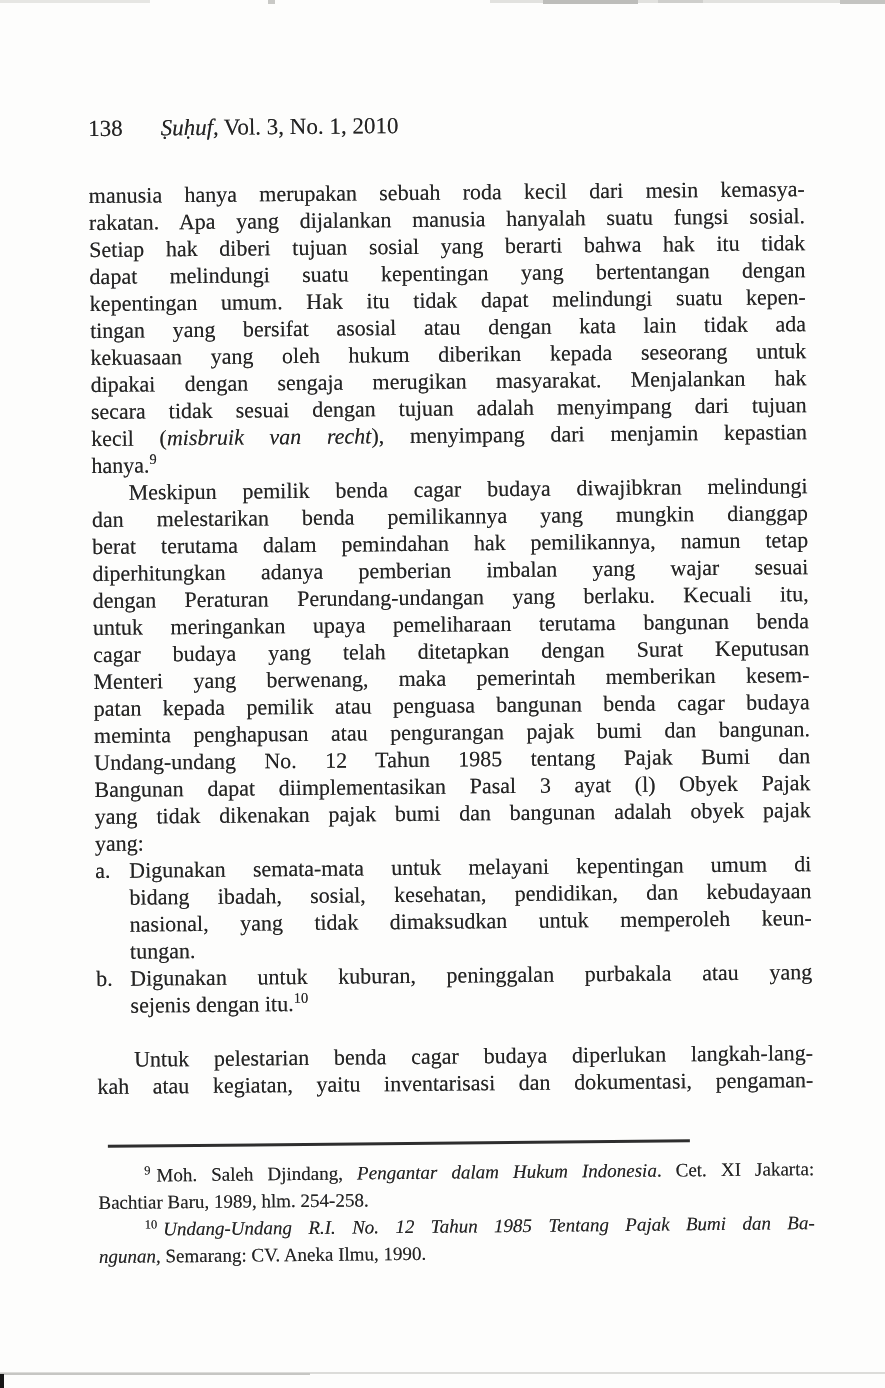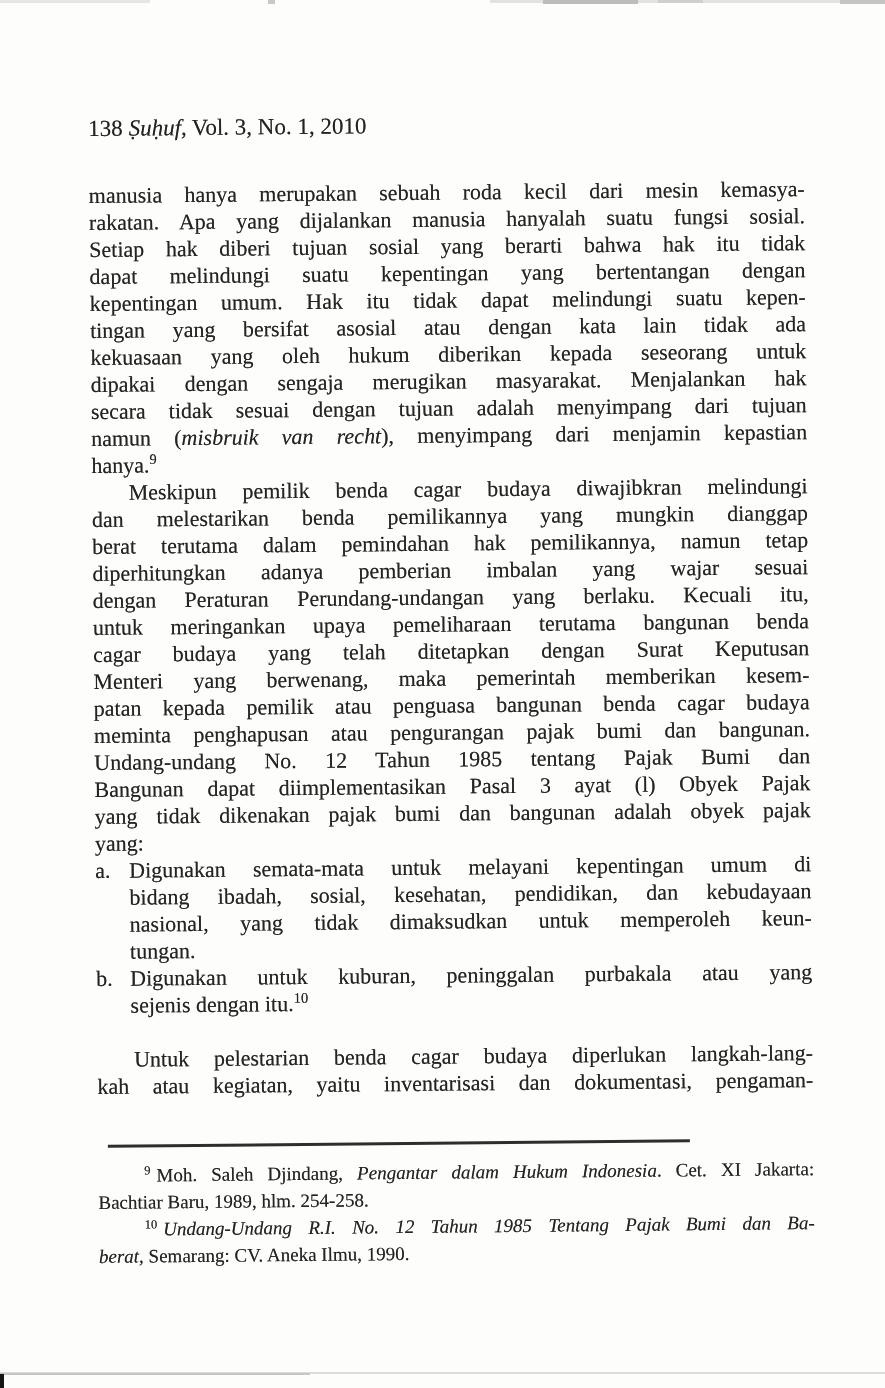--- a/index.html
+++ b/index.html
@@ -11,22 +11,22 @@
     font-family:"Liberation Serif","DejaVu Serif",serif;
     color:#242424;
   }
   .content{
     position:absolute;left:88px;top:116px;width:716px;
     transform:rotate(-0.55deg);
     transform-origin:0 0;
     text-shadow:0 0 0.5px rgba(20,20,20,0.55);
   }
   .header{font-size:23px;margin-bottom:40px;white-space:nowrap;}
-  .pgnum{margin-right:6px;}
-  .journal{font-style:italic;}
+  .pgnum{margin-right:29px;}
+  .journal{font-style:italic;margin-left:9px;}
   .issue{margin-left:5px;}
   .bodytext{font-size:22px;line-height:27px;}
   .jl{text-align:justify;text-align-last:justify;}
   .ll{text-align:left;}
   .ind{text-indent:37px;}
   .li{position:relative;}
   .limark{position:absolute;left:0;top:0;}
   .litext{margin-left:34px;}
   .sup{font-size:0.66em;vertical-align:super;line-height:0;}
   .para3{margin-top:27px;}
@@ -72,21 +72,21 @@
       <div>
         <div class="jl">manusia hanya merupakan sebuah roda kecil dari mesin kemasya-</div>
         <div class="jl">rakatan. Apa yang dijalankan manusia hanyalah suatu fungsi sosial.</div>
         <div class="jl">Setiap hak diberi tujuan sosial yang berarti bahwa hak itu tidak</div>
         <div class="jl">dapat melindungi suatu kepentingan yang bertentangan dengan</div>
         <div class="jl">kepentingan umum. Hak itu tidak dapat melindungi suatu kepen-</div>
         <div class="jl">tingan yang bersifat asosial atau dengan kata lain tidak ada</div>
         <div class="jl">kekuasaan yang oleh hukum diberikan kepada seseorang untuk</div>
         <div class="jl">dipakai dengan sengaja merugikan masyarakat. Menjalankan hak</div>
         <div class="jl">secara tidak sesuai dengan tujuan adalah menyimpang dari tujuan</div>
-        <div class="jl"><span>namun (</span><i>misbruik van recht</i><span>), menyimpang dari menjamin kepastian</span></div>
+        <div class="jl"><span>kecil (</span><i>misbruik van recht</i><span>), menyimpang dari menjamin kepastian</span></div>
         <div class="ll"><span>hanya.</span><span class="sup">9</span></div>
       </div>
 
       <div>
         <div class="jl ind">Meskipun pemilik benda cagar budaya diwajibkran melindungi</div>
         <div class="jl">dan melestarikan benda pemilikannya yang mungkin dianggap</div>
         <div class="jl">berat terutama dalam pemindahan hak pemilikannya, namun tetap</div>
         <div class="jl">diperhitungkan adanya pemberian imbalan yang wajar sesuai</div>
         <div class="jl">dengan Peraturan Perundang-undangan yang berlaku. Kecuali itu,</div>
         <div class="jl">untuk meringankan upaya pemeliharaan terutama bangunan benda</div>
@@ -127,18 +127,18 @@
 
     <div class="fnrule"></div>
 
     <div class="footnotes">
       <div>
         <div class="jl fnind"><span class="sup">9</span><span>Moh. Saleh Djindang, </span><i>Pengantar dalam Hukum Indonesia</i><span>. Cet. XI Jakarta:</span></div>
         <div class="ll">Bachtiar Baru, 1989, hlm. 254-258.</div>
       </div>
       <div>
         <div class="jl fnind"><span class="sup">10</span><i>Undang-Undang R.I. No. 12 Tahun 1985 Tentang Pajak Bumi dan Ba-</i></div>
-        <div class="ll"><i>berat,</i><span> Semarang: CV. Aneka Ilmu, 1990.</span></div>
+        <div class="ll"><i>ngunan,</i><span> Semarang: CV. Aneka Ilmu, 1990.</span></div>
       </div>
     </div>
 
   </div>
 </div>
 
 </body></html>

